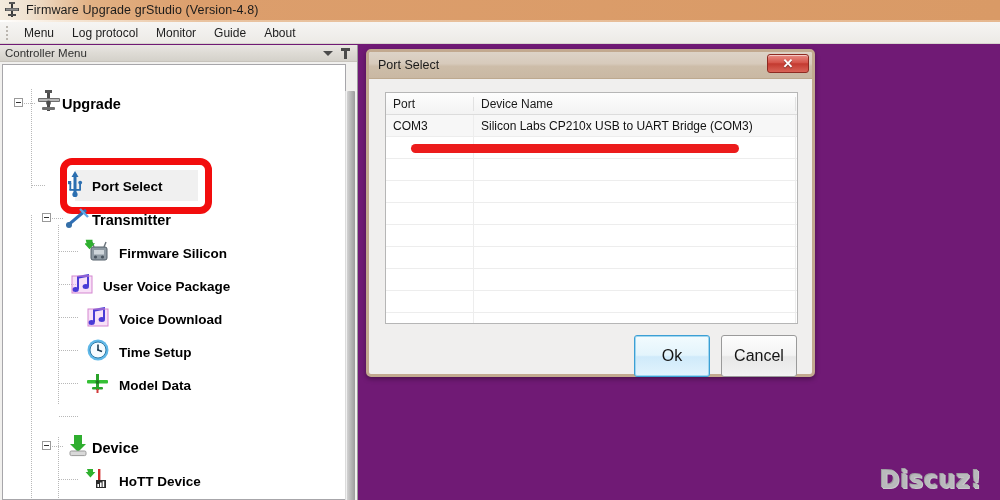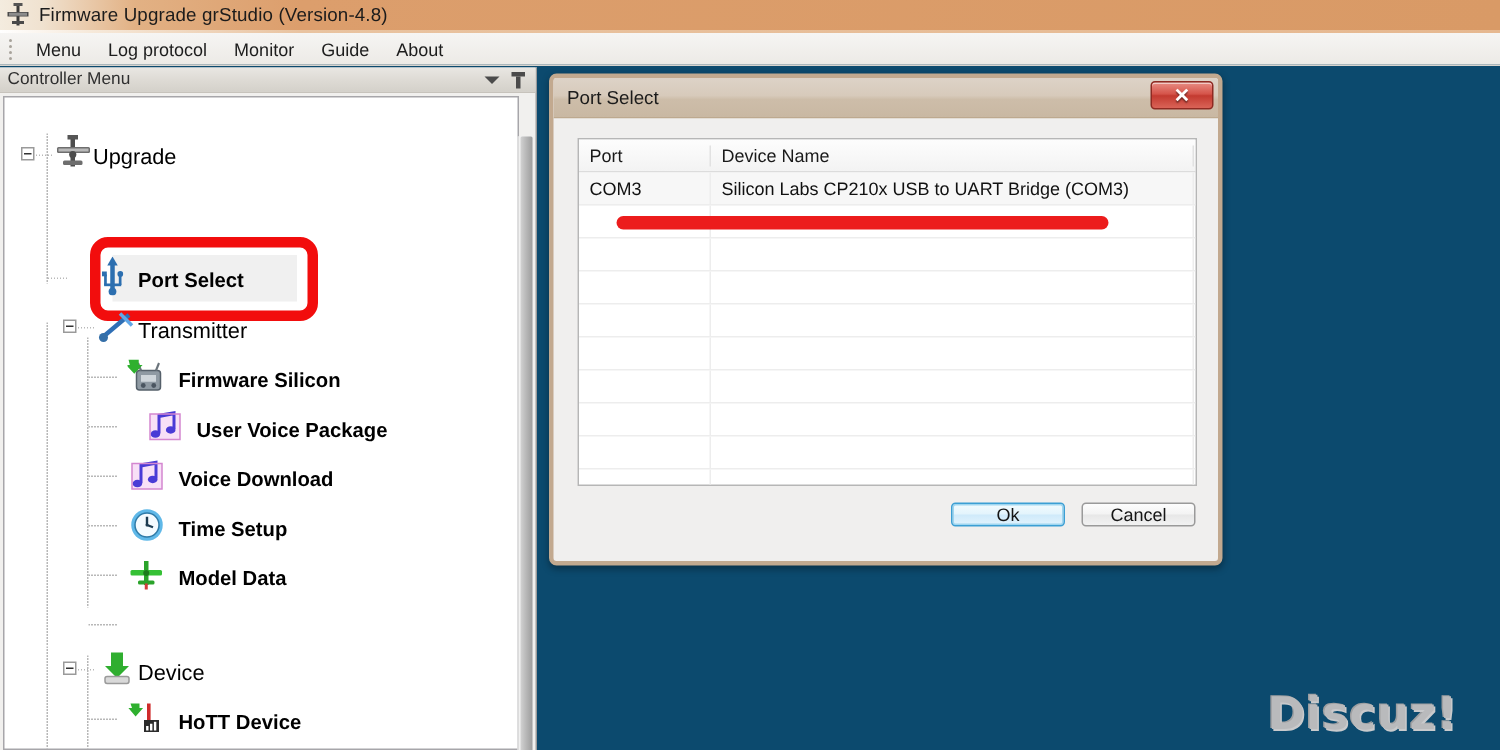--- a/index.html
+++ b/index.html
@@ -5,21 +5,21 @@
   * { box-sizing: border-box; }
   html, body {
     margin: 0; padding: 0;
     width: 1000px; height: 500px;
     overflow: hidden;
     font-family: "Liberation Sans", sans-serif;
   }
   #app {
     position: relative;
     width: 1000px; height: 500px;
-    background: #0c4a6e;
+    background: #701a75;
     overflow: hidden;
   }
 
   
   .titlebar {
     position: absolute; left: 0; top: 0; width: 1000px; height: 21px;
     background: linear-gradient(to right, #f4ecdf 0px, #f0e2d0 28px, #e2b184 90px, #dc9e6c 200px, #d99a66 100%);
     display: flex; align-items: center;
     border-bottom: 1px solid #c98a53;
   }
@@ -102,21 +102,21 @@
     background: #f0f0f0; border-left: 1px solid #dcdcdc;
   }
   .tree-scroll .thumb {
     position: absolute; left: 1px; top: 0; width: 8px; height: 430px;
     background: linear-gradient(to right, #d2d2d2, #b6b6b6 50%, #9d9d9d);
     border-radius: 1px;
   }
 
   .node { position: absolute; display: flex; align-items: center; white-space: nowrap; }
   .node .lbl { font-size: 13.5px; color: #000; }
-  .node.root .lbl { font-weight: normal; font-size: 14.5px; }
+  .node.root .lbl { font-weight: bold; font-size: 14.5px; }
   .node.child .lbl { font-weight: bold; font-size: 13.5px; }
 
   .expander {
     position: absolute; width: 9px; height: 9px;
     border: 1px solid #9a9a9a; background: #fff;
     display: flex; align-items: center; justify-content: center;
   }
   .expander::before {
     content: ""; width: 5px; height: 1px; background: #333;
   }
@@ -205,41 +205,41 @@
     display: flex; align-items: center; padding-left: 7px;
     border-right: 1px solid #ededed;
     overflow: hidden; white-space: nowrap;
   }
   .red-underline {
     position: absolute; left: 25px; top: 51px; width: 328px; height: 9px;
     background: #ec1c1c; border-radius: 5px;
   }
 
   .btn {
-    position: absolute; height: 16px; width: 76px;
-    font-size: 12px; color: #151515;
+    position: absolute; height: 42px; width: 76px;
+    font-size: 16px; color: #151515;
     display: flex; align-items: center; justify-content: center;
     border-radius: 3px; cursor: pointer;
   }
   .btn-ok {
     left: 265px; top: 256px;
     background: linear-gradient(to bottom, #f2fbfe 0%, #e3f4fc 48%, #cfeafa 52%, #e2f3fd 100%);
     border: 1px solid #3c9fd4;
     box-shadow: 0 0 0 1px #9fd6f0 inset;
   }
   .btn-cancel {
     left: 352px; top: 256px;
     background: linear-gradient(to bottom, #fdfdfd 0%, #f3f3f3 48%, #e7e7e7 52%, #f2f2f2 100%);
     border: 1px solid #9a9a9a;
   }
 
   
   .watermark {
-    position: absolute; right: 28px; bottom: 6px;
-    font-size: 30px; font-weight: bold; color: #b9babc;
+    position: absolute; right: 18px; bottom: 6px;
+    font-size: 24px; font-weight: bold; color: #b9babc;
     letter-spacing: .5px;
     text-shadow: 1px 1px 0 #c9cacc, -1px -1px 0 #9e9fa1;
     font-family: "DejaVu Sans", sans-serif;
     user-select: none;
   }
 </style>
 </head>
 <body>
 
 <div id="app">
@@ -349,21 +349,21 @@
               <circle cx="17.5" cy="18" r="1.6" fill="#4a5560"></circle>
               <line x1="9" y1="8" x2="7" y2="3" stroke="#6a737b" stroke-width="1.4"></line>
               <line x1="19" y1="8" x2="21" y2="3" stroke="#6a737b" stroke-width="1.4"></line>
               <path d="M2 1 L10 1 L10 5 L13 5 L6.5 12 L0 5 L3 5 Z" fill="#2fb02f" transform="translate(-1,0) scale(.85)"></path>
             </svg>
           </span>
           <span class="lbl">Firmware Silicon</span>
         </div>
 
         <div class="dotline-h" style="left:56px; top:219px; width:19px;"></div>
-        <div class="node child" style="left:94px; top:207px;justify-content:flex-end;">
+        <div class="node child" style="left:66px; top:207px;justify-content:flex-end;">
           <span class="ico" style="margin-right:8px;">
             <svg width="26" height="24" viewBox="0 0 26 24">
               <rect x="3" y="4" width="20" height="17" fill="#f2c7f0" opacity=".55"></rect>
               <path d="M8 4 L20 2 L20 14 L18 14 L18 5 L10 6.5 L10 17 L8 17 Z" fill="#4a3bd6"></path>
               <ellipse cx="6.6" cy="17.4" rx="3.2" ry="2.5" fill="#4a3bd6"></ellipse>
               <ellipse cx="16.8" cy="14.6" rx="3.2" ry="2.5" fill="#4a3bd6"></ellipse>
               <rect x="3" y="4" width="20" height="17" fill="none" stroke="#d487d0" stroke-width="1"></rect>
             </svg>
           </span>
           <span class="lbl">User Voice Package</span>

